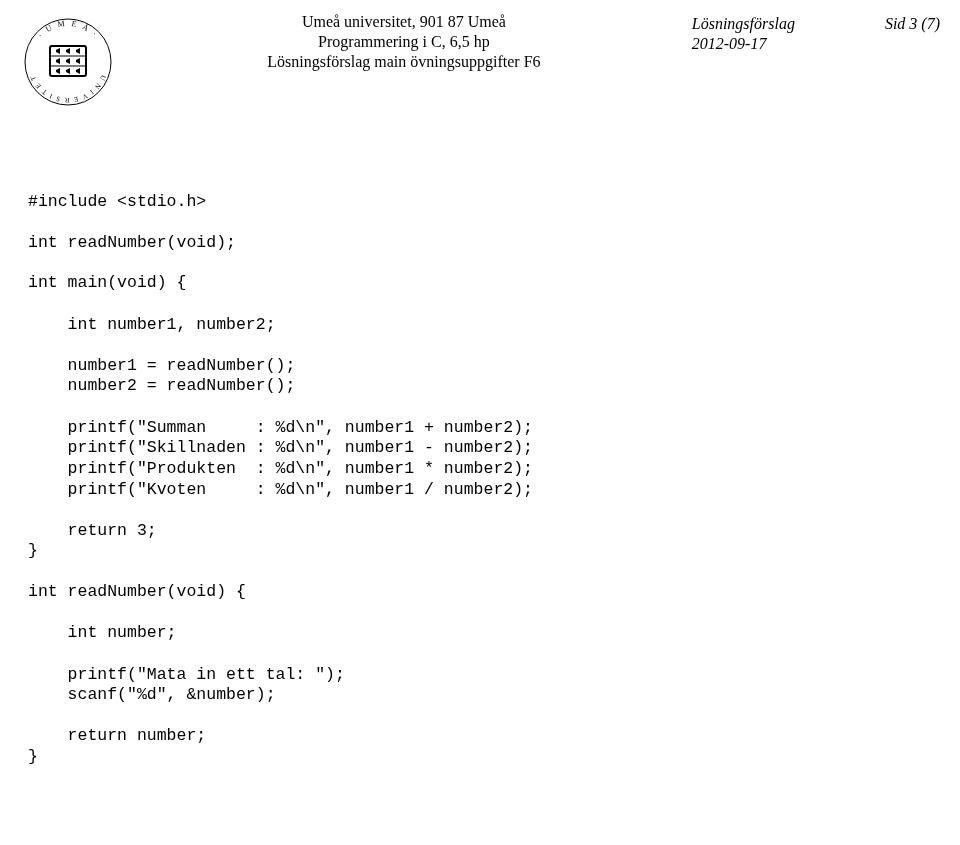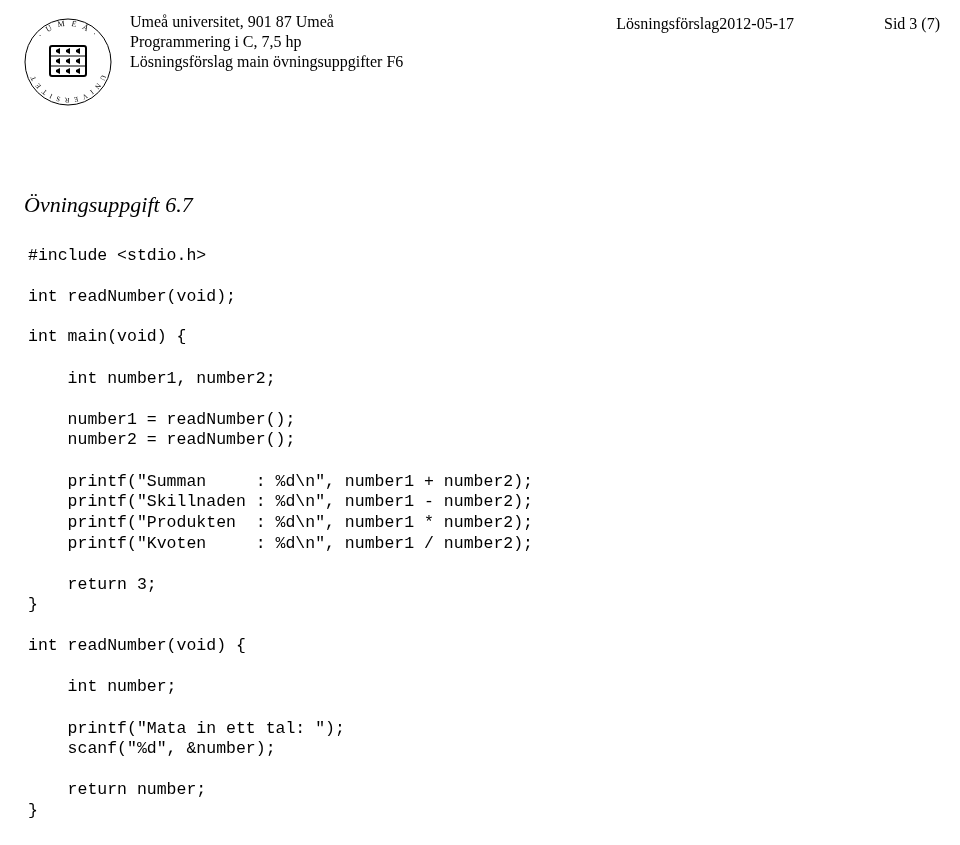--- a/index.html
+++ b/index.html
@@ -26,30 +26,30 @@
   .logo {
     width: 96px;
     height: 100px;
     flex-shrink: 0;
   }
   .header-text-block {
     flex: 1;
     font-size: 16px;
     line-height: 1.25;
   }
-  .header-text-block .line { white-space: nowrap; }
+  .header-text-block .line { white-space: nowrap; text-align: center; }
   .header-right {
     display: flex;
     gap: 90px;
     font-size: 16px;
     line-height: 1.25;
     align-items: flex-start;
     padding-top: 2px;
   }
-  .header-right .col { display: flex; flex-direction: row; }
+  .header-right .col { display: flex; flex-direction: column; font-style: italic; }
   .body {
     margin-top: 80px;
     padding-left: 4px;
     padding-right: 4px;
   }
   .exercise-title {
     font-size: 22px;
     font-style: italic;
     font-weight: normal;
     margin: 0 0 28px 0;
@@ -96,37 +96,36 @@
           <path d="M56 48 L60 46 L60 52 L56 50 Z"></path>
           <path d="M36 58 L40 56 L40 62 L36 60 Z"></path>
           <path d="M46 58 L50 56 L50 62 L46 60 Z"></path>
           <path d="M56 58 L60 56 L60 62 L56 60 Z"></path>
         </g>
       </svg>
     </div>
 
     <div class="header-text-block">
       <div class="line">Umeå universitet, 901 87 Umeå</div>
-      <div class="line">Programmering i C, 7,5 hp</div>
+      <div class="line">Programmering i C, 6,5 hp</div>
       <div class="line">Lösningsförslag main övningsuppgifter F6</div>
     </div>
 
     <div class="header-right">
       <div class="col">
         <span>Lösningsförslag</span>
-        <span>2012-05-17</span>
+        <span>2012-09-17</span>
       </div>
       <div class="col">
         <span>Sid 3 (7)</span>
       </div>
     </div>
   </div>
 
   <div class="body">
-    <h2 class="exercise-title">Övningsuppgift 6.7</h2>
 
     <pre class="code">#include &lt;stdio.h&gt;</pre>
     <pre class="code">int readNumber(void);</pre>
     <pre class="code">int main(void) {
 
     int number1, number2;
 
     number1 = readNumber();
     number2 = readNumber();
 

